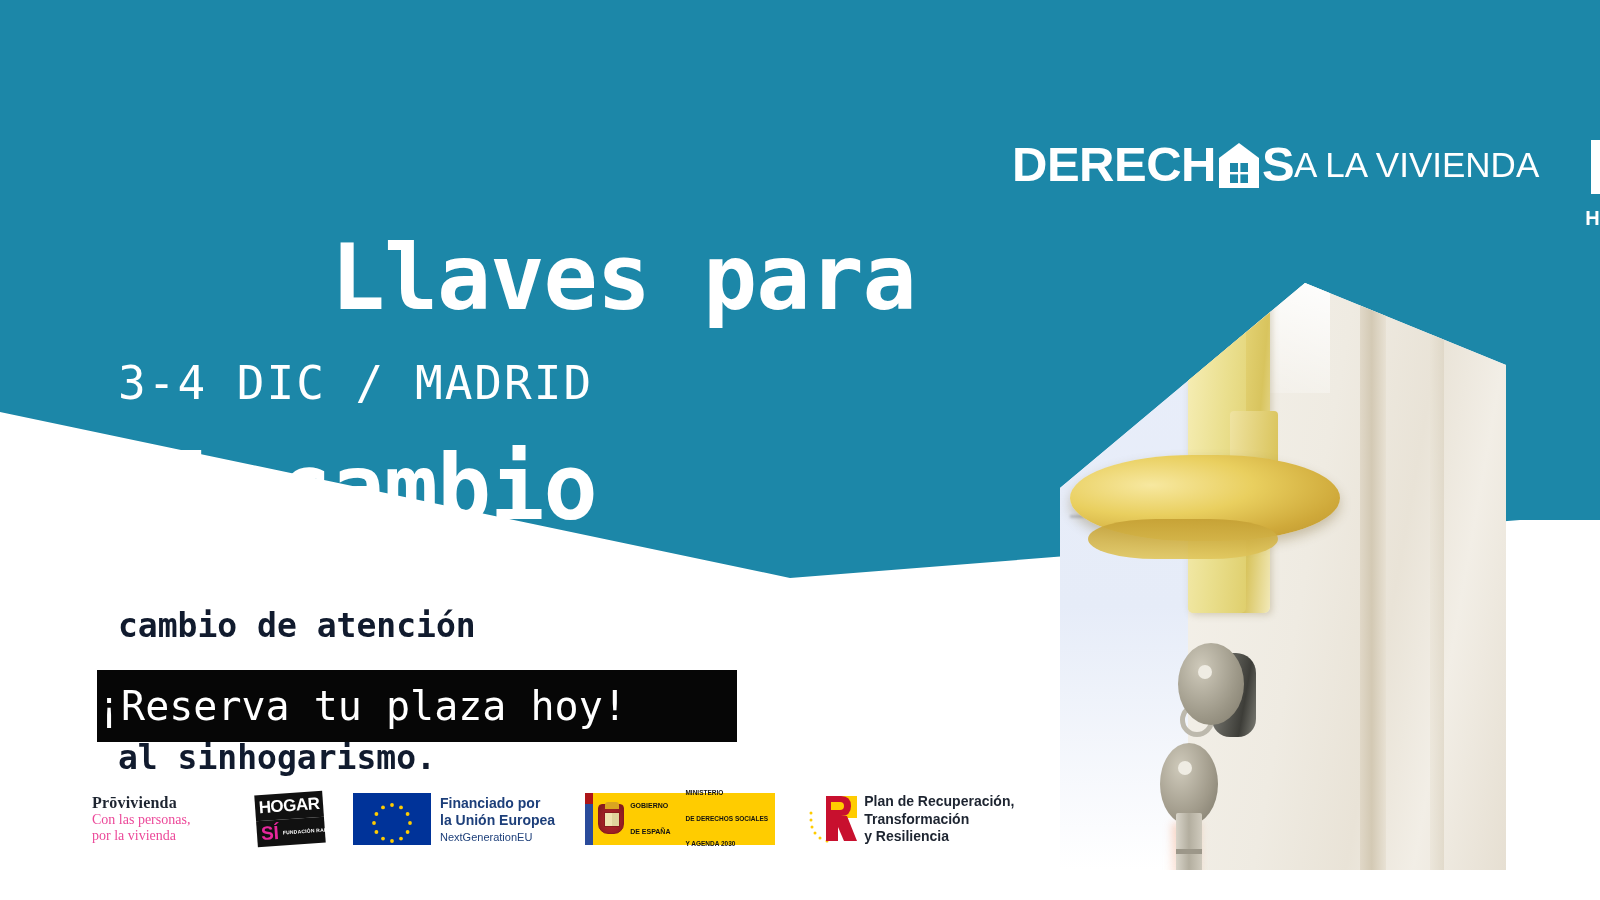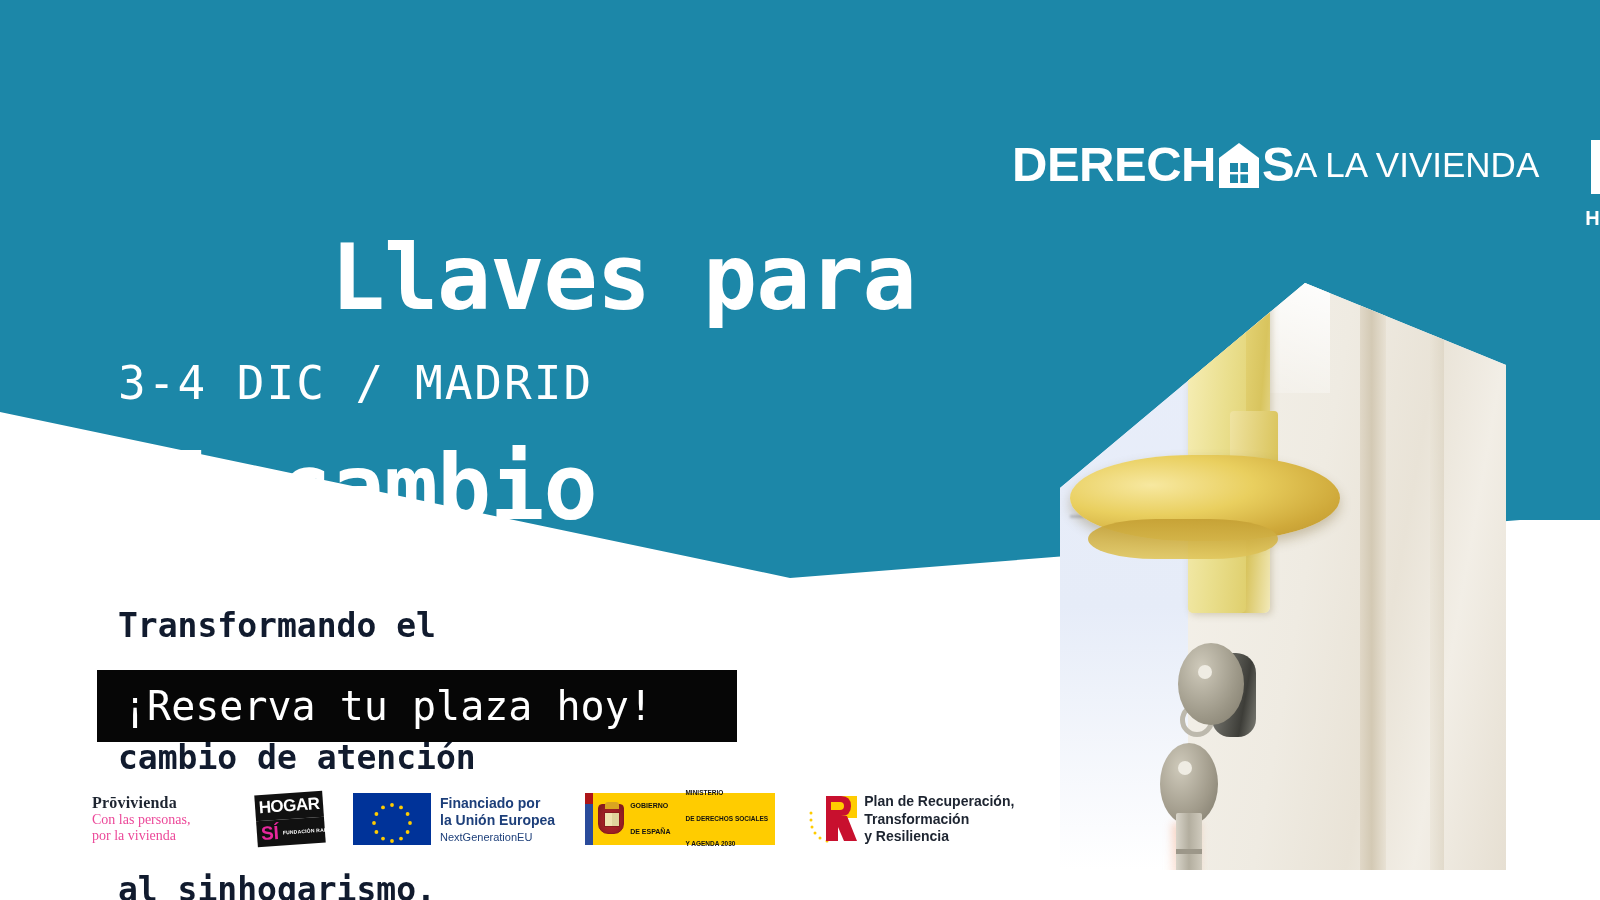--- a/index.html
+++ b/index.html
@@ -192,21 +192,21 @@
   
   .cta {
     position:absolute; left:97px; top:670px; width:640px; height:72px; z-index:6;
     background:#060606;
     display:flex; align-items:center;
   }
   .cta-label {
     color:#ffffff;
     font-family:"DejaVu Sans Mono", monospace;
     font-weight:400; font-size:40px; letter-spacing:0px;
-    padding-left:26px; white-space:pre;
+    white-space:pre;
   }
 
   
   .footer { position:absolute; left:92px; top:793px; z-index:6; display:flex; align-items:flex-start; gap:4px; }
 
   .f-logo { display:flex; align-items:center; }
 
   
   .provi { width:138px; }
   .provi-name {
@@ -366,21 +366,20 @@
     <div class="key-ring"></div>
     <div class="key1-head"></div>
     <div class="key1-hole"></div>
     <div class="key2-head"></div>
     <div class="key2-hole"></div>
     <div class="key2-blade"></div>
     <div class="key2-blade-notch"></div>
   </div>
 
   <div class="subtitle">
-    <div>Transformando el</div>
     <div>cambio de atención</div>
     <div>al sinhogarismo.</div>
   </div>
 
   <div class="cta">
     <span class="cta-label">¡Reserva tu plaza hoy!</span>
   </div>
 
   <div class="footer">
 

